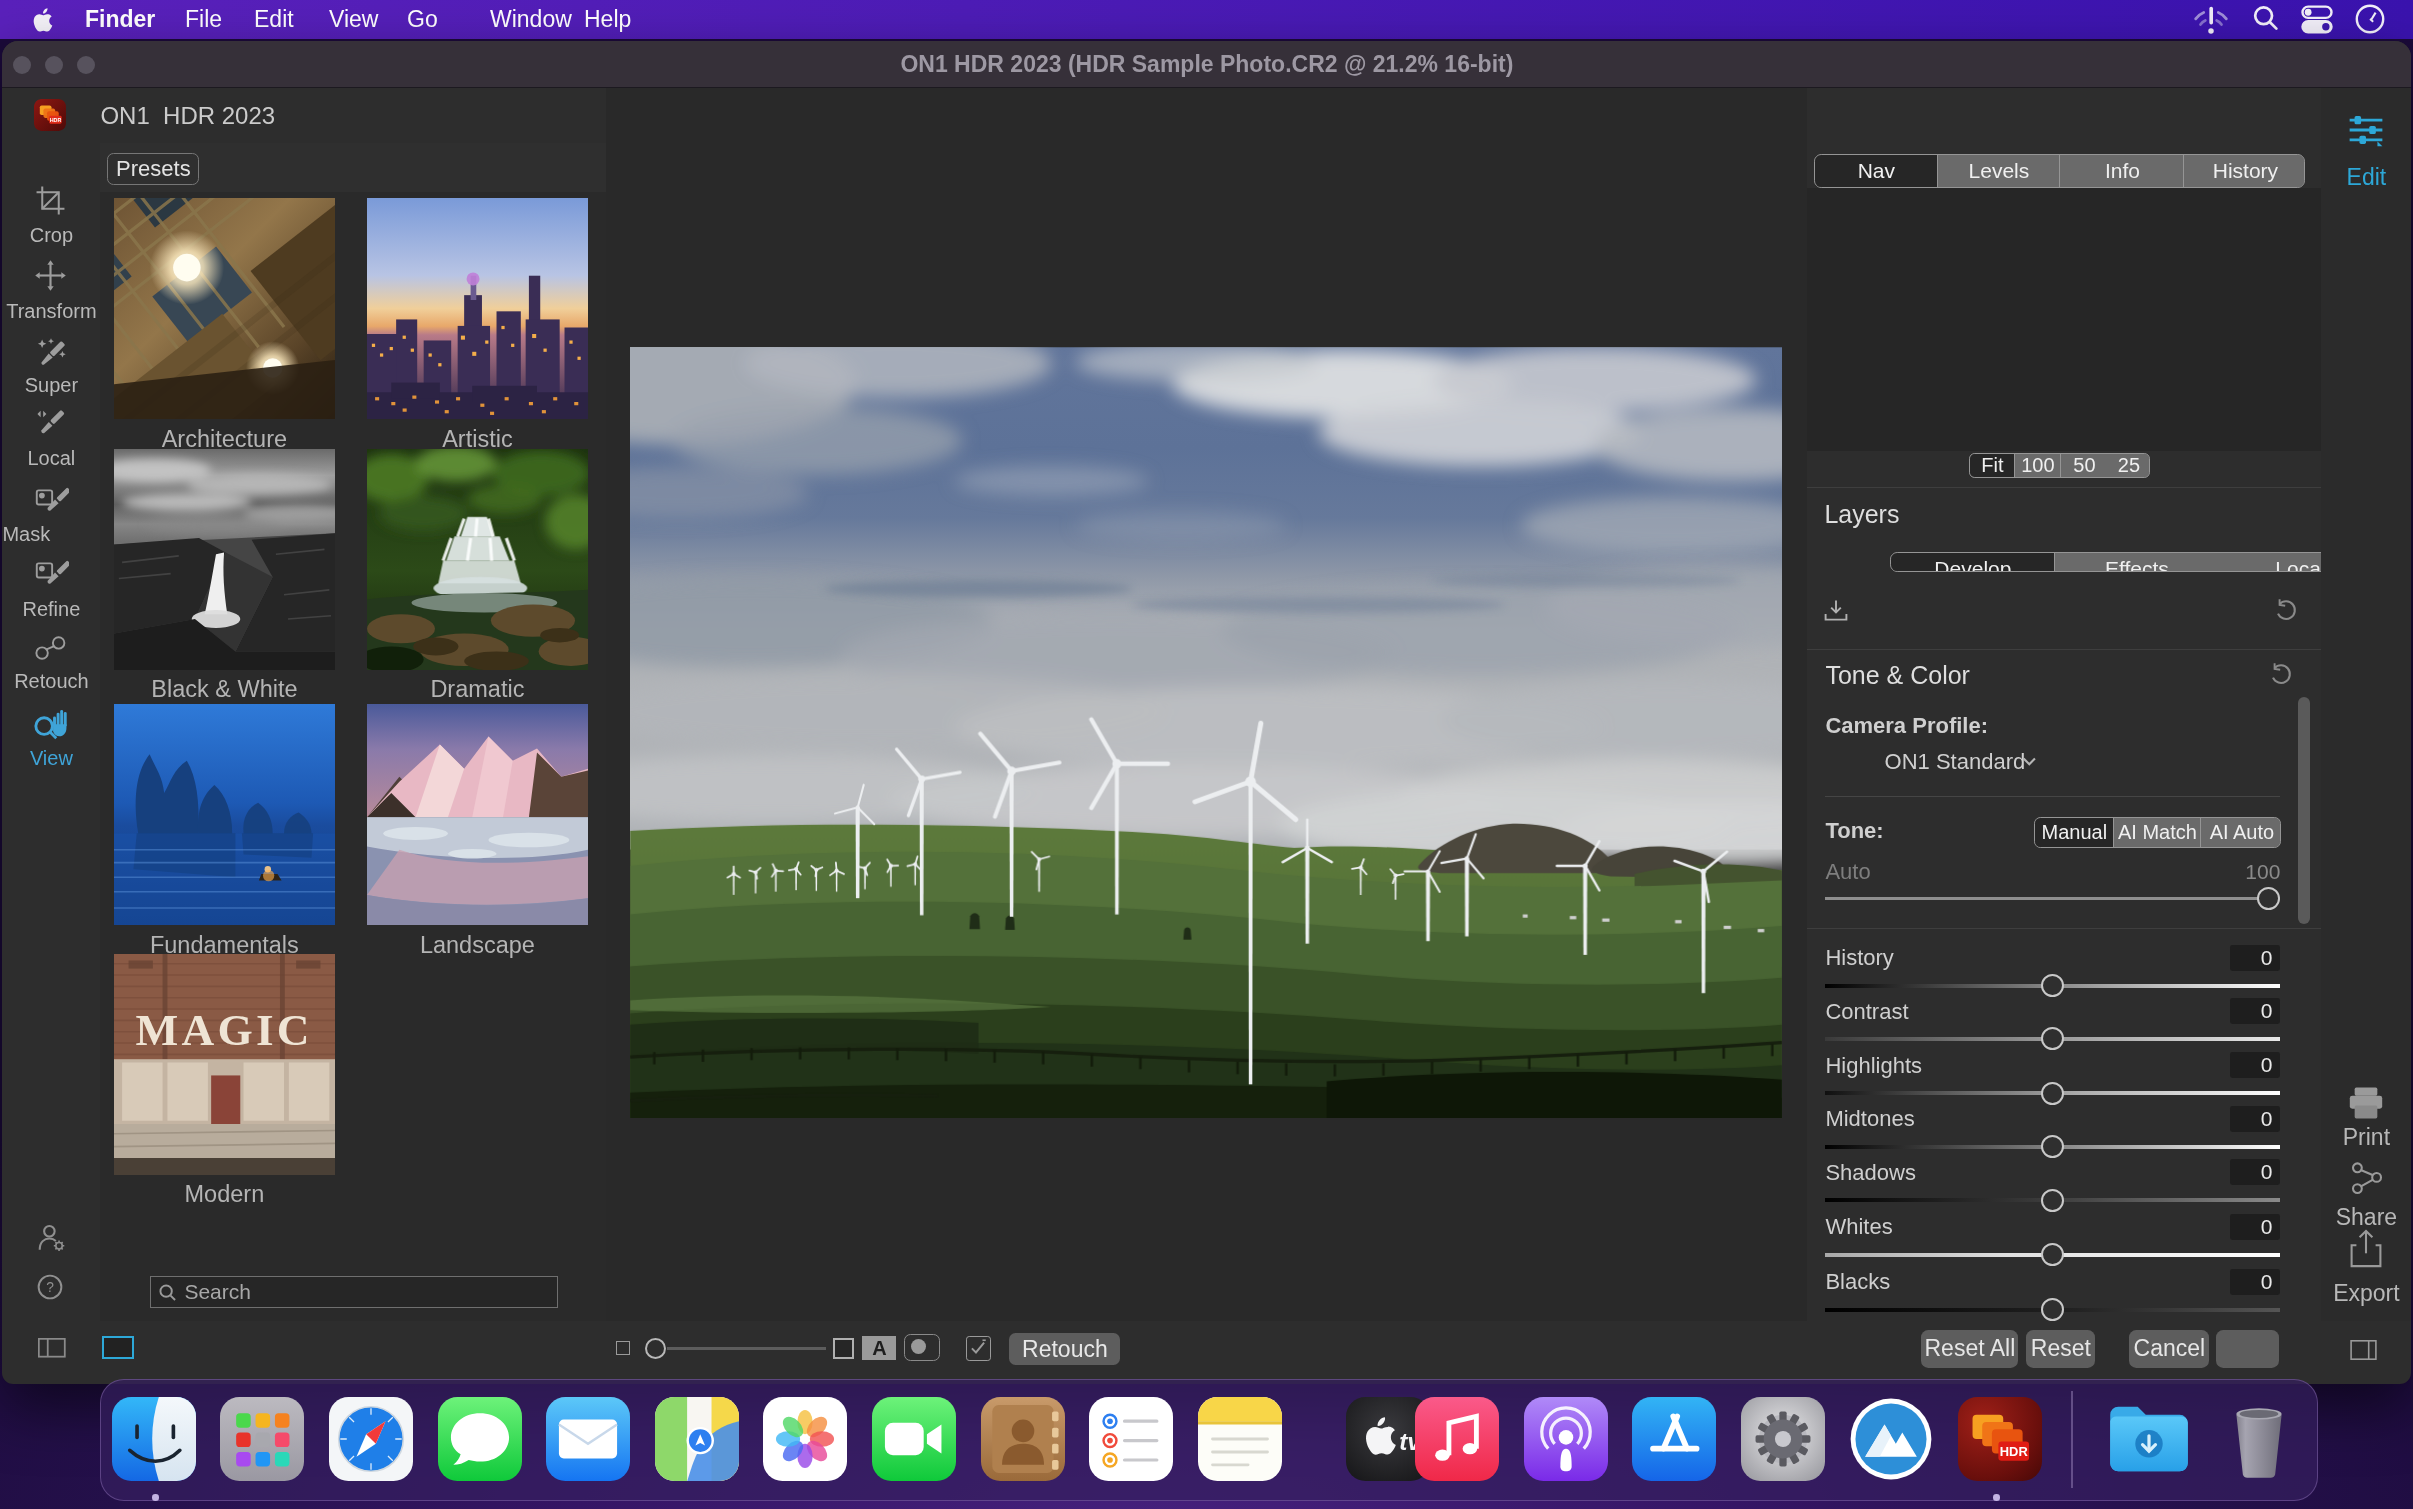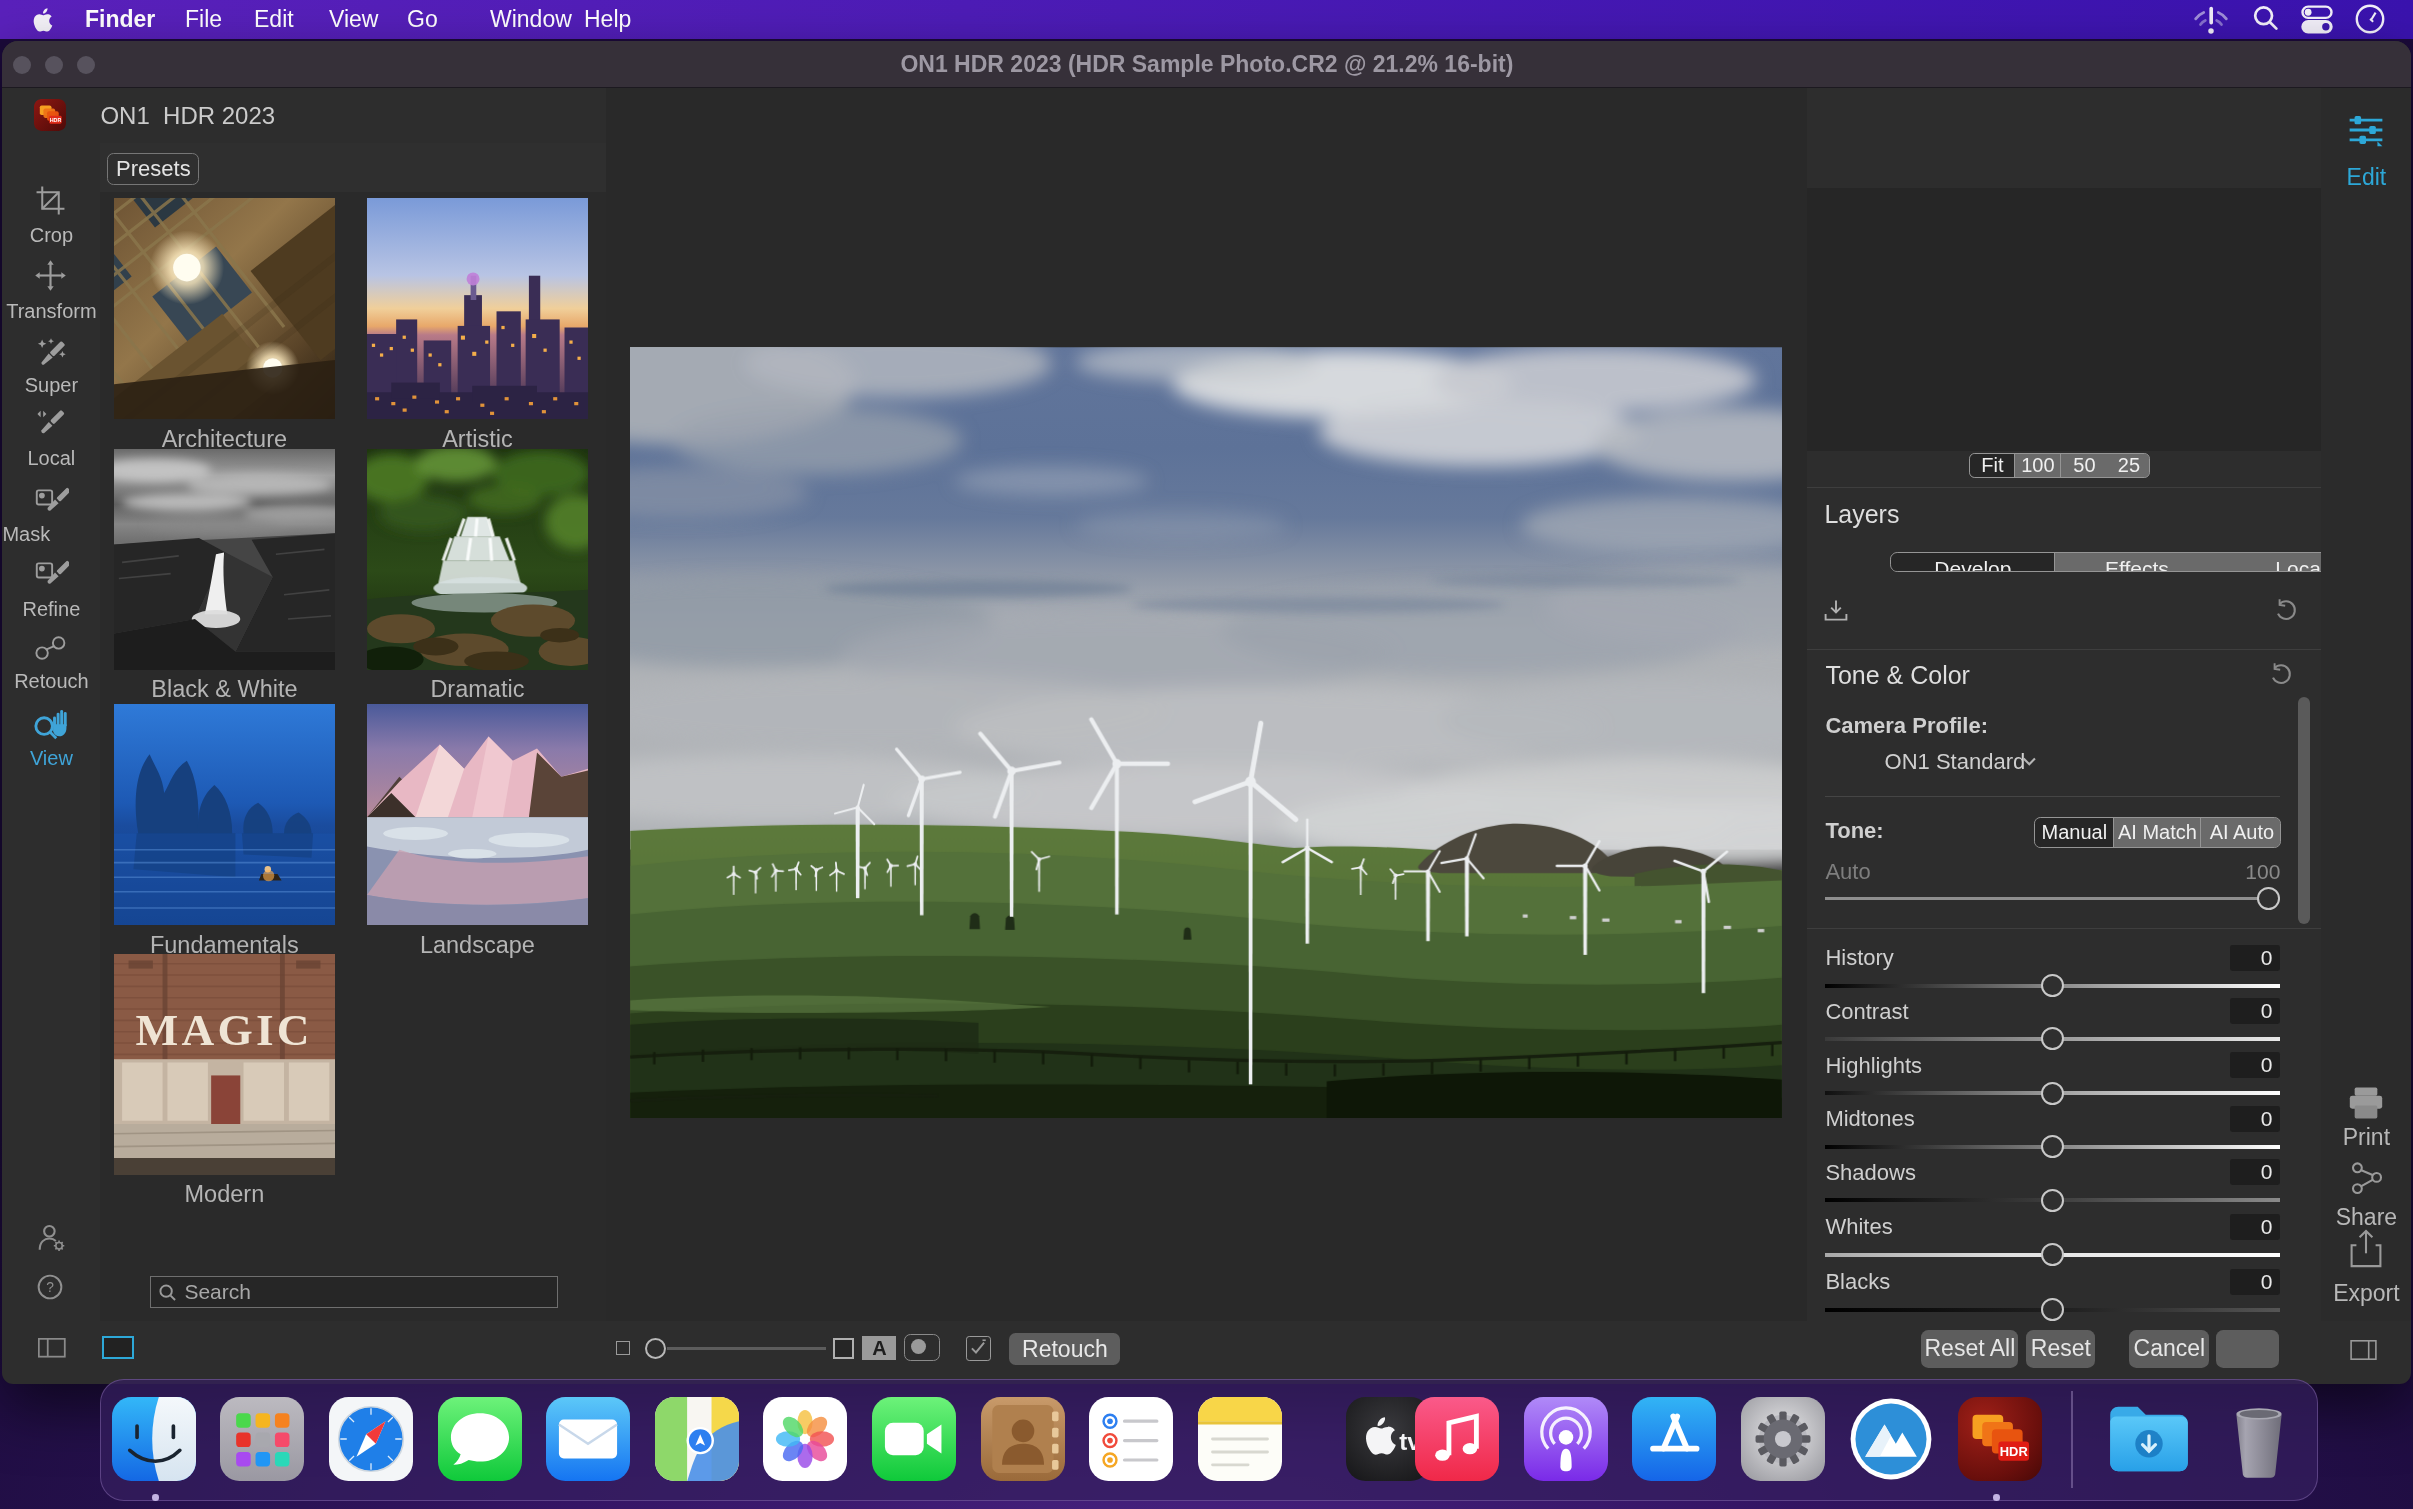--- a/index.html
+++ b/index.html
@@ -812,20 +812,26 @@
 <div style="position:absolute;left:2214px;top:1213px;width:86px;height:37px;font-size:23px;color:#e6e6e6;line-height:37px;text-align:center;font-weight:normal;white-space:nowrap;">Done</div>
 <div style="position:absolute;left:2348px;top:1299px;width:27px;height:20px;">
       <svg width="27" height="20" viewBox="0 0 33 25">
         <g fill="none" stroke="#9a9a9a" stroke-width="2">
           <rect x="1" y="1" width="31" height="23"></rect>
           <path d="M23 1 V24"></path>
         </g>
       </svg>
     </div>
 <div style="position:absolute;left:1805px;top:47px;width:514px;height:1233px;background:#2d2d2d;"></div>
+<div style="position:absolute;left:1812px;top:113px;width:491px;height:34px;border:1.2px solid #959595;border-radius:7.3px;overflow:hidden;background:#6a6a6a;">
+      <div style="position:absolute;left:0px;top:0;width:123px;height:34px;background:#262626;border-right:1.2px solid #959595;font-size:21px;color:#f0f0f0;text-align:center;line-height:32px;">Nav</div>
+      <div style="position:absolute;left:123px;top:0;width:122px;height:34px;background:#6a6a6a;border-right:1.2px solid #959595;font-size:21px;color:#f0f0f0;text-align:center;line-height:32px;">Levels</div>
+      <div style="position:absolute;left:246px;top:0;width:123px;height:34px;background:#6a6a6a;border-right:1.2px solid #959595;font-size:21px;color:#f0f0f0;text-align:center;line-height:32px;">Info</div>
+      <div style="position:absolute;left:369px;top:0;width:122px;height:34px;background:#6a6a6a;font-size:21px;color:#f0f0f0;text-align:center;line-height:32px;">History</div>
+    </div>
 <div style="position:absolute;left:1805px;top:147px;width:514px;height:263px;background:#262626;"></div>
 <div style="position:absolute;left:1967px;top:412px;width:181px;height:25px;border:1.2px solid #959595;border-radius:5.7px;overflow:hidden;background:#6a6a6a;">
       <div style="position:absolute;left:0px;top:0;width:45px;height:25px;background:#262626;border-right:1.2px solid #959595;font-size:20px;color:#f0f0f0;text-align:center;line-height:23.5px;">Fit</div>
       <div style="position:absolute;left:45px;top:0;width:46px;height:25px;background:#6a6a6a;border-right:1.2px solid #959595;font-size:20px;color:#f0f0f0;text-align:center;line-height:23.5px;">100</div>
       <div style="position:absolute;left:92px;top:0;width:45px;height:25px;background:#6a6a6a;border-right:1.2px solid #959595;font-size:20px;color:#f0f0f0;text-align:center;line-height:23.5px;">50</div>
       <div style="position:absolute;left:136px;top:0;width:45px;height:25px;background:#6a6a6a;font-size:20px;color:#f0f0f0;text-align:center;line-height:23.5px;">25</div>
     </div>
 <div style="position:absolute;left:1805px;top:446px;width:514px;height:0.8px;background:#3e3e3e;"></div>
 <div style="position:absolute;left:1822px;top:455px;width:162px;height:36px;font-size:25px;color:#dedede;line-height:36px;text-align:left;font-weight:normal;white-space:nowrap;">Layers</div>
 <div style="position:absolute;left:1888px;top:511px;width:491px;height:20px;border:1.2px solid #959595;border-radius:7.3px;overflow:hidden;background:#6a6a6a;">
@@ -1121,21 +1127,21 @@
 <div style="position:absolute;left:1198px;top:1397px;width:84px;height:84px;">
     <svg width="84" height="84" viewBox="0 0 104 104">
       <rect width="104" height="104" rx="24" fill="#fdfdf8"></rect>
       <path d="M0 24 A24 24 0 0 1 24 0 H80 A24 24 0 0 1 104 24 V30 H0 Z" fill="#f8d648"></path>
       <path d="M0 30 H104 V34 H0 Z" fill="#e8c43a"></path>
       <g stroke="#d8d8d0" stroke-width="3.6" stroke-linecap="round">
         <path d="M18 52 H86 M18 68 H86 M18 84 H62"></path>
       </g>
     </svg>
   </div>
-<div style="position:absolute;left:1346px;top:1397px;width:84px;height:84px;">
+<div style="position:absolute;left:1346px;top:1397px;width:84px;height:84px;font-style:italic;">
     <svg width="84" height="84" viewBox="0 0 104 104">
       <defs>
         <radialGradient id="tv" cx=".5" cy=".4" r=".8">
           <stop offset="0" stop-color="#3a3a3e"></stop>
           <stop offset="1" stop-color="#141416"></stop>
         </radialGradient>
       </defs>
       <rect width="104" height="104" rx="24" fill="url(#tv)"></rect>
       <g fill="#f4f4f6">
         <path d="M38.1 36.6c1.5-1.9 2.6-4.4 2.2-7-2.2.1-4.9 1.5-6.5 3.4-1.4 1.6-2.7 4.3-2.2 6.8 2.5.2 5-1.3 6.5-3.2zM44 41c-3.6-.2-6.6 2-8.3 2-1.7 0-4.3-1.9-7.1-1.9-3.7.1-7 2.1-8.9 5.4-3.8 6.6-1 16.3 2.7 21.7 1.8 2.6 4 5.6 6.8 5.5 2.7-.1 3.8-1.8 7.1-1.8s4.2 1.8 7.1 1.7c2.9-.1 4.8-2.7 6.6-5.3 2-3 2.9-6 3-6.1-.1-.1-5.8-2.3-5.8-9-.1-5.6 4.5-8.3 4.7-8.4-2.6-3.8-6.6-4.2-7.9-4.3z" transform="translate(6 -6) scale(1.05)"></path>

